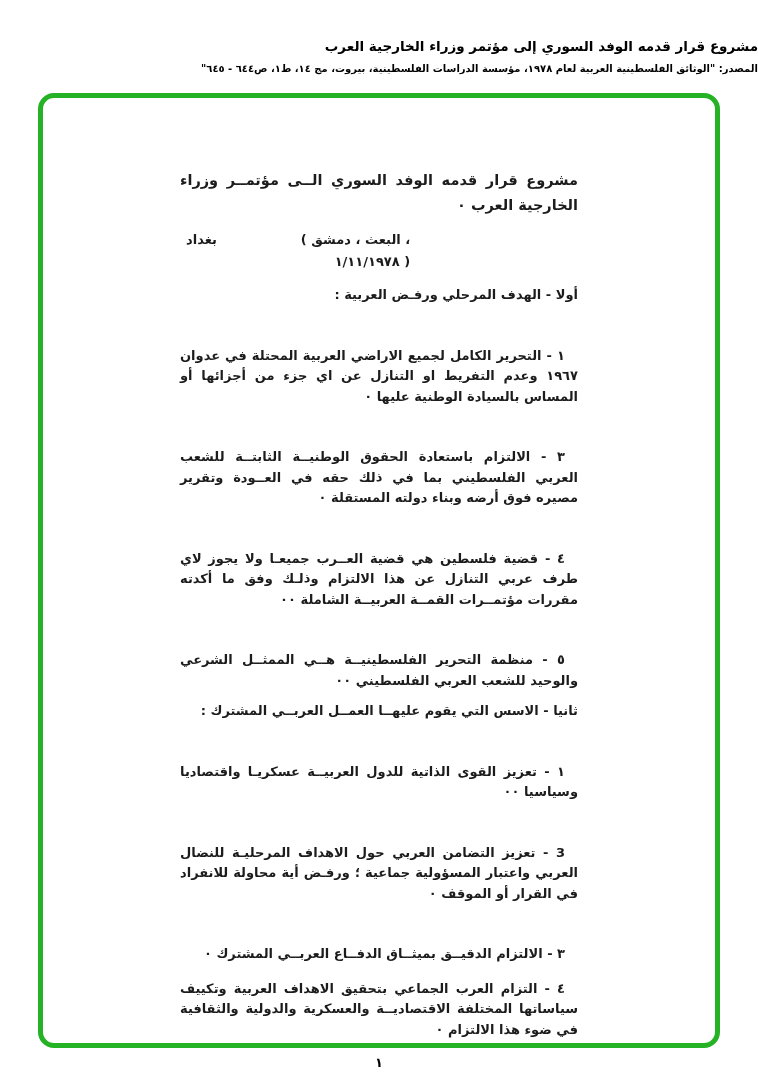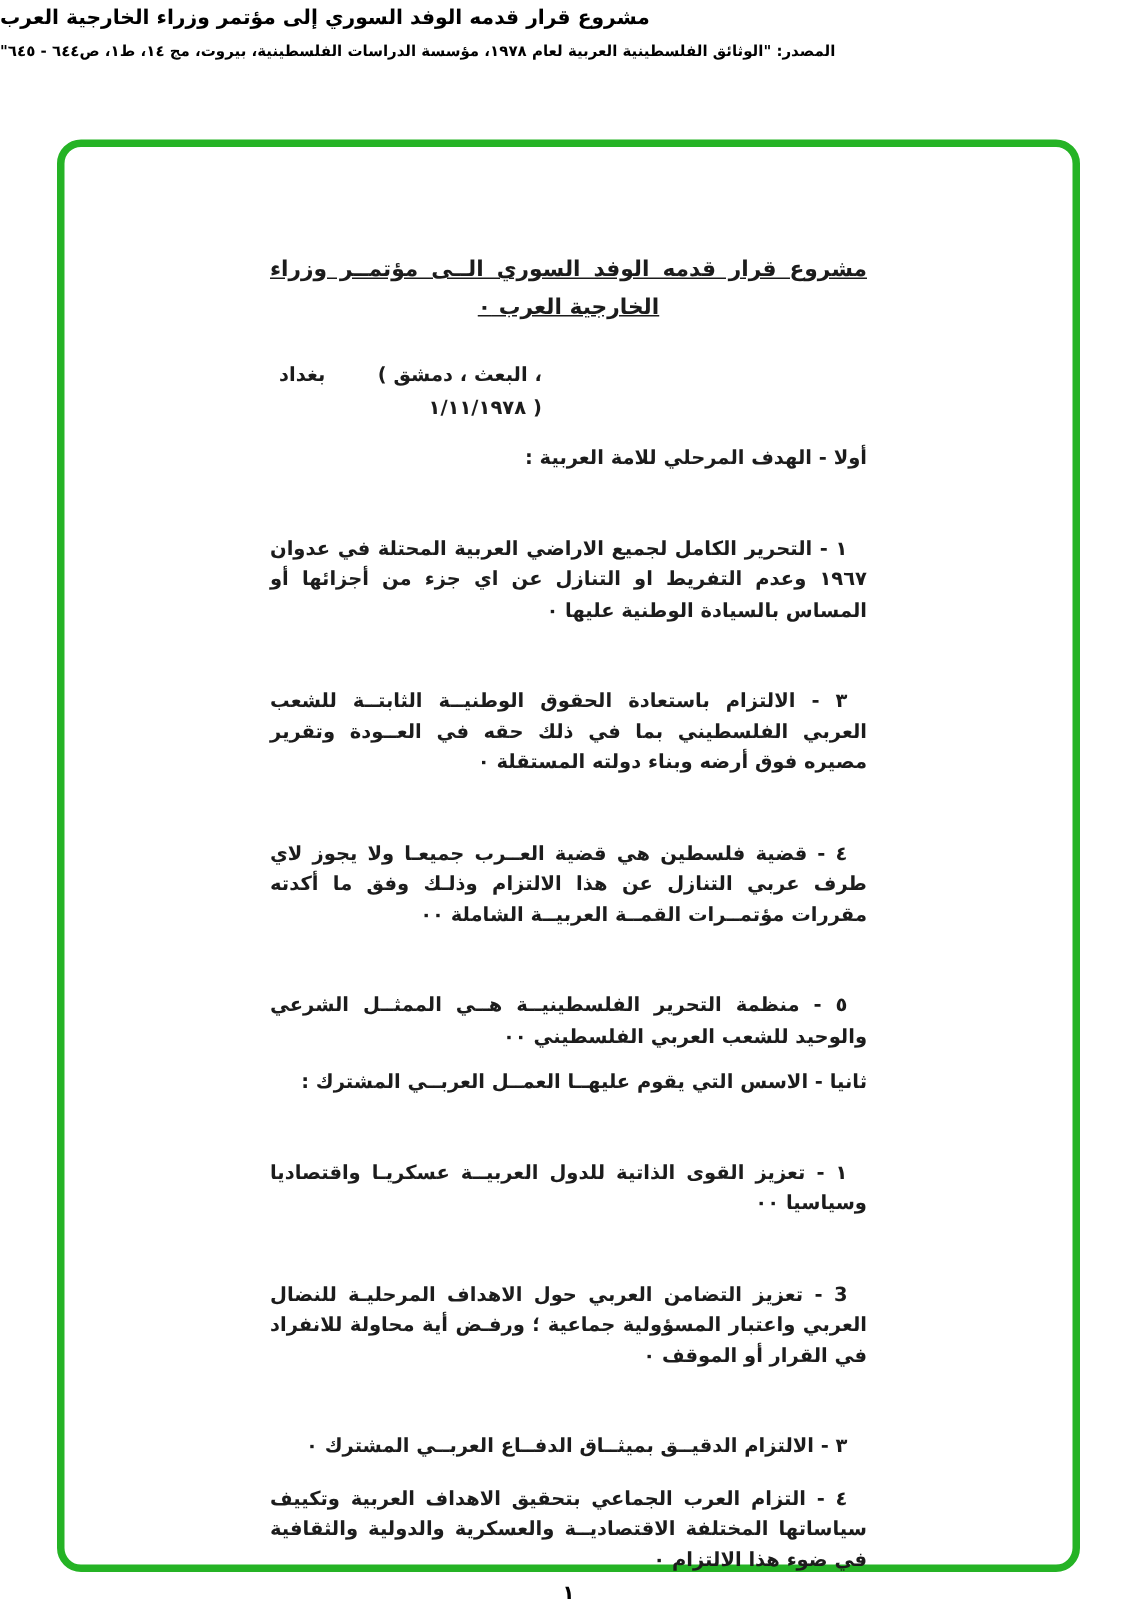--- a/index.html
+++ b/index.html
@@ -1,39 +1,39 @@
 <!DOCTYPE html>
 <html lang="ar"><head>
 <meta charset="utf-8">
 <style>
   * { margin:0; padding:0; box-sizing:border-box; }
   html, body { background:#ffffff; }
   body {
     width:758px; height:1078px; position:relative; overflow:hidden;
     font-family:"DejaVu Sans", sans-serif; color:#1b1b1b;
   }
-  .top-header { text-align:left; padding-top:4px; direction:rtl; }
+  .top-header { text-align:right; padding-top:38px; direction:rtl; }
   .header-title { font-size:13.5px; font-weight:bold; color:#000; }
   .header-source { font-size:10px; font-weight:bold; color:#000; margin-top:9px; }
 
   .green-frame {
     position:absolute; top:93px; left:38px; width:682px; height:955px;
     border:5px solid #25b325; border-radius:16px; background:#ffffff;
   }
 
   .doc-body {
     width:398px; margin:70px auto 0; direction:rtl; text-align:right;
     font-size:13px; line-height:20.5px; font-weight:bold; color:#1c1c1c;
   }
-  .doc-title { font-size:14.5px; line-height:25px; margin-bottom:22px;text-decoration:underline; }
+  .doc-title { font-size:14.5px; line-height:25px; margin-bottom:11px; }
   .doc-title-line1 { display:block; text-align:justify; text-align-last:justify; }
-  .doc-title-line2 { display:block;text-align:center; }
+  .doc-title-line2 { display:block; }
 
   .dateline {
-    display:flex; direction:ltr; align-items:flex-start; gap:35px;
+    display:flex; direction:ltr; align-items:flex-start; gap:84px;
     padding-left:6px; margin-bottom:12px; line-height:22px;
   }
   .dateline-ref { text-align:right; direction:ltr; }
   .dateline-ref .ref-line { display:block; }
 
   .sec-heading { margin:10px 0 5px; }
   .doc-par { text-align:justify; text-indent:13px; margin-bottom:4px;margin-top:40px; }
   .extra-gap { margin-top:14px; }
 
   .page-number {
@@ -58,21 +58,21 @@
     </div>
 
     <div class="dateline">
       <span class="dateline-place">بغداد</span>
       <span class="dateline-ref">
         <span class="ref-line">( البعث ، دمشق ،</span>
         <span class="ref-line">١/١١/١٩٧٨ )</span>
       </span>
     </div>
 
-    <p class="sec-heading">أولا - الهدف المرحلي للامة العربية :</p>
+    <p class="sec-heading">أولا - الهدف المرحلي ورفـض العربية :</p>
     <p class="doc-par">١ - التحرير الكامل لجميع الاراضي العربية المحتلة في عدوان ١٩٦٧ وعدم التفريط او التنازل عن اي جزء من أجزائها أو المساس بالسيادة الوطنية عليها ٠</p>
     <p class="doc-par">٣ - الالتزام باستعادة الحقوق الوطنيــة الثابتــة للشعب العربي الفلسطيني بما في ذلك حقه في العــودة وتقرير مصيره فوق أرضه وبناء دولته المستقلة ٠</p>
     <p class="doc-par">٤ - قضية فلسطين هي قضية العــرب جميعـا ولا يجوز لاي طرف عربي التنازل عن هذا الالتزام وذلـك وفق ما أكدته مقررات مؤتمــرات القمــة العربيــة الشاملة ٠٠</p>
     <p class="doc-par">٥ - منظمة التحرير الفلسطينيــة هــي الممثــل الشرعي والوحيد للشعب العربي الفلسطيني ٠٠</p>
 
     <p class="sec-heading">ثانيا - الاسس التي يقوم عليهــا العمــل العربــي المشترك :</p>
     <p class="doc-par">١ - تعزيز القوى الذاتية للدول العربيــة عسكريـا واقتصاديا وسياسيا ٠٠</p>
     <p class="doc-par">3 - تعزيز التضامن العربي حول الاهداف المرحليـة للنضال العربي واعتبار المسؤولية جماعية ؛ ورفـض أية محاولة للانفراد في القرار أو الموقف ٠</p>
     <p class="doc-par">٣ - الالتزام الدقيــق بميثــاق الدفــاع العربــي المشترك ٠</p>
     <p class="doc-par extra-gap">٤ - التزام العرب الجماعي بتحقيق الاهداف العربية وتكييف سياساتها المختلفة الاقتصاديــة والعسكرية والدولية والثقافية في ضوء هذا الالتزام ٠</p>

